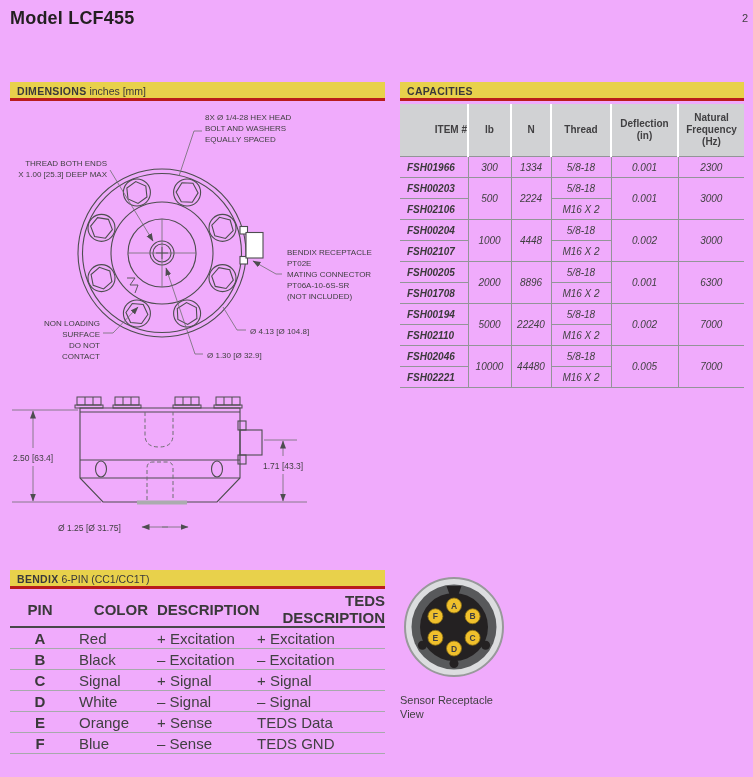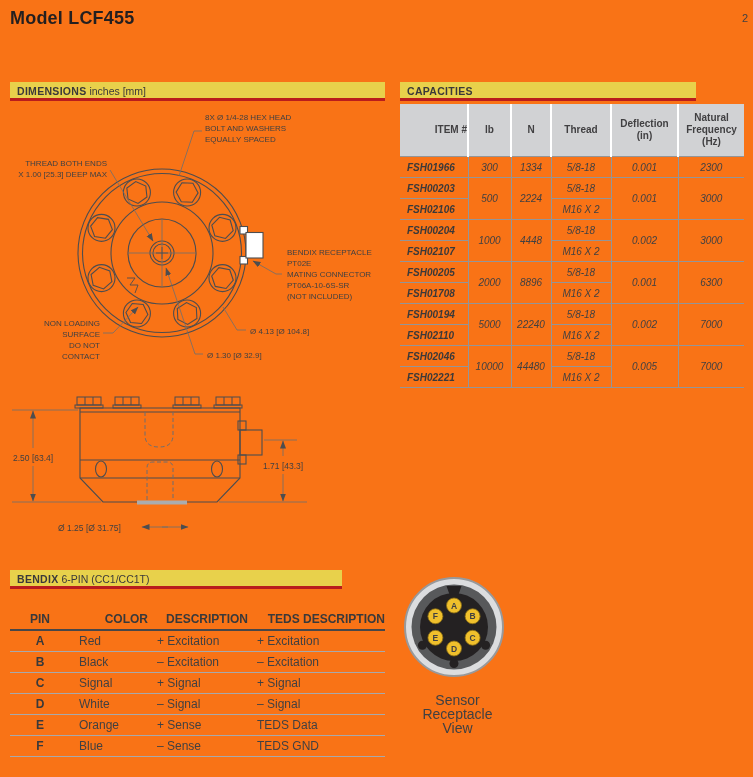--- a/index.html
+++ b/index.html
@@ -1,16 +1,16 @@
 <!DOCTYPE html>
 <html><head>
 <meta charset="utf-8">
 <style>
   html,body{margin:0;padding:0;background:#ffffff;}
-  .page{position:relative;width:753px;height:777px;background:#f97316;overflow:hidden;
+  .page{position:relative;width:753px;height:777px;background:#f0abfc;overflow:hidden;
         font-family:"Liberation Sans","DejaVu Sans",sans-serif;color:#414042;}
   .abs{position:absolute;}
 
   
   .title{left:10px;top:8px;font-size:18px;font-weight:700;color:#231f20;letter-spacing:.2px;}
   .pagenum{left:728px;top:12px;width:20px;text-align:right;font-size:11px;color:#414042;}
 
   
   .bar{height:19px;background:#e8d14b;border-bottom:3px solid #b91c1c;
        font-size:10.5px;line-height:19px;color:#3a393a;padding-left:7px;box-sizing:border-box;}
@@ -21,46 +21,46 @@
   table{border-collapse:collapse;table-layout:fixed;}
   .caps{width:344px;font-size:10px;color:#414042;}
   .caps th{background:#d1d2d4;height:52px;font-weight:700;text-align:center;vertical-align:middle;
            white-space:pre-line;border-left:2px solid #fff;padding:0;line-height:12px;}
   .caps th:first-child{border-left:none;text-align:right;padding-left:7px;}
   .caps td{border:1px solid #939598;text-align:center;height:20px;padding:0;font-style:italic;}
   .caps td.item{text-align:left;font-weight:700;padding-left:7px;border-left:none;color:#3a393a;}
   .caps td:last-child{border-right:none;}
 
   
-  .pins{width:375px;font-size:12px;color:#414042;margin-top:16px;}
+  .pins{width:375px;font-size:15px;color:#414042;}
   .pins th{font-weight:700;text-align:right;height:21px;border-bottom:2.5px solid #474749;
            padding:0 0 0 9px;color:#3a393a;}
   .pins th.c,.pins td.c{text-align:center;padding:0;}
   .pins td{height:20px;border-bottom:1px solid #a7a9ac;padding:0 0 0 9px;}
   .pins td.c{font-weight:700;color:#3a393a;}
 
-  .caption{width:115px;text-align:center;font-size:14px;line-height:14px;color:#414042;}
+  .caption{width:115px;font-size:11px;line-height:14px;color:#414042;}
 
   svg text{font-family:"Liberation Sans","DejaVu Sans",sans-serif;fill:#414042;}
   .ann{font-size:8px;}
   .dim{font-size:8.5px;}
 </style>
 </head>
 <body>
 
 <div class="page">
 
   <div class="abs title">Model LCF455</div>
   <div class="abs pagenum">2</div>
 
   <div class="abs bar" style="left:10px;top:82px;width:375px;">
     <b>DIMENSIONS</b>&nbsp;<span>inches [mm]</span>
   </div>
 
-  <div class="abs bar" style="left:400px;top:82px;width:296px;">
+  <div class="abs bar" style="left:400px;top:82px;width:344px;">
     <b>CAPACITIES</b>
   </div>
 
   <svg class="abs" style="left:10px;top:100px;" width="380" height="462" viewBox="0 0 380 462">
     <defs>
       <marker id="arr" markerWidth="9" markerHeight="8" refX="7.5" refY="3" orient="auto" markerUnits="userSpaceOnUse">
         <path d="M0,0 L8,3 L0,6 z" fill="#4d4d4f"></path>
       </marker>
     </defs>
 
@@ -300,21 +300,21 @@
         <td rowspan="2">0.005</td>
         <td rowspan="2">7000</td>
       </tr>
       <tr>
         <td class="item">FSH02221</td>
         <td>M16 X 2</td>
       </tr>
     </tbody>
   </table>
 
-  <div class="abs bar" style="left:10px;top:570px;width:332px;">
+  <div class="abs bar" style="left:10px;top:570px;width:375px;">
     <b>BENDIX</b><span> 6-PIN (CC1/CC1T)</span>
   </div>
 
   <table class="pins abs" style="left:10px;top:592px;">
     <colgroup>
         <col style="width:60px">
         <col style="width:78px">
         <col style="width:100px">
         <col style="width:137px">
       </colgroup>

